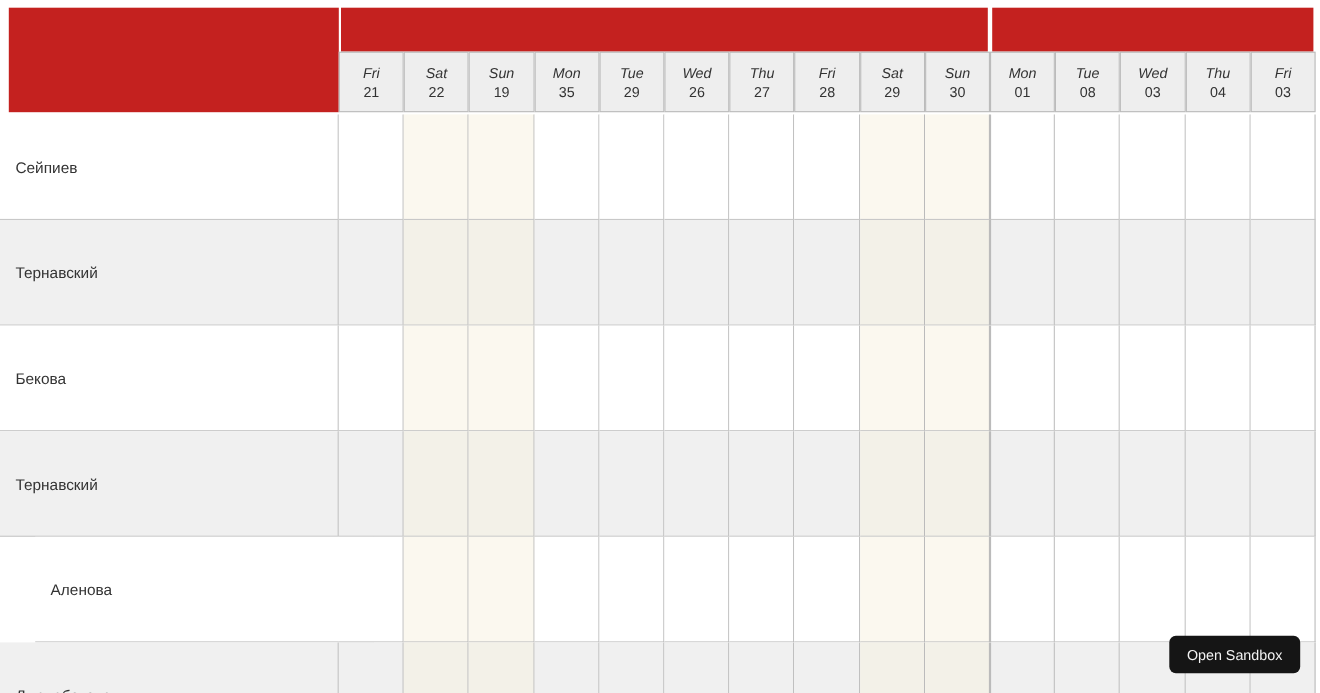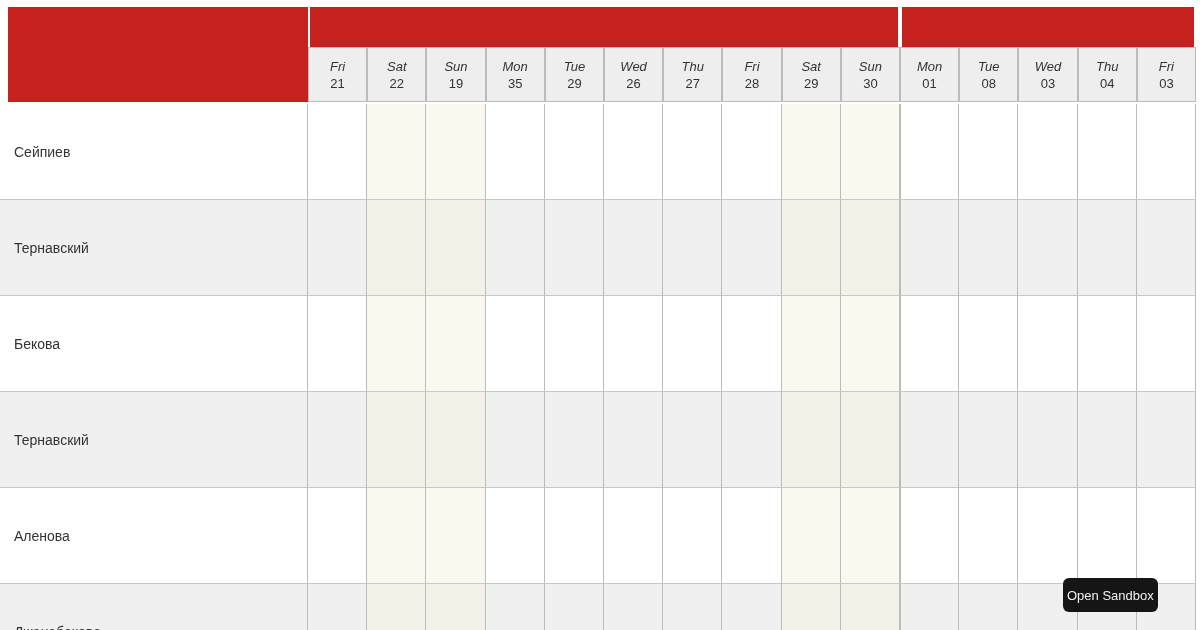--- a/index.html
+++ b/index.html
@@ -130,21 +130,21 @@
   .grid-cell.weekend   { background: #fbf8ef; }
   .grid-cell.weekend.odd { background: #f3f1e8; }
   .grid-cell.month-start { border-left: 1px solid #bbbbbb; }
 
   
   .sandbox-badge {
     position: absolute;
     left: 1063px;
     top: 578px;
     height: 34px;
-    padding: 0 4px;
+    padding: 0 16px;
     border-radius: 6px;
     background: #151515;
     color: #f2f2f2;
     font-size: 13px;
     display: flex;
     align-items: center;
     justify-content: center;
     cursor: pointer;
     z-index: 50;
     white-space: nowrap;
@@ -227,21 +227,21 @@
       </div>
 
   </div>
 
   <div class="body-area">
     <div class="name-col" id="name-col">
         <div class="name-cell" style="top: 0px; height: 96px;">Сейпиев</div>
         <div class="name-cell odd" style="top: 96px; height: 96px;">Тернавский</div>
         <div class="name-cell" style="top: 192px; height: 96px;">Бекова</div>
         <div class="name-cell odd" style="top: 288px; height: 96px;">Тернавский</div>
-        <div class="name-cell" style="top: 384px; height: 96px;">Аленова</div>
+        <div class="name-cell" style="top: 384px; height: 96px; margin-left: 32px;">Аленова</div>
         <div class="name-cell odd" style="top: 480px; height: 96px;">Джанабекова</div>
       </div>
     <div class="grid-area" id="grid-area">
         <div class="grid-cell" style="left: 0px; top: 0px; width: 59.2px; height: 96px;"></div>
         <div class="grid-cell weekend" style="left: 59.2px; top: 0px; width: 59.2px; height: 96px;"></div>
         <div class="grid-cell weekend" style="left: 118.4px; top: 0px; width: 59.2px; height: 96px;"></div>
         <div class="grid-cell" style="left: 177.6px; top: 0px; width: 59.2px; height: 96px;"></div>
         <div class="grid-cell" style="left: 236.8px; top: 0px; width: 59.2px; height: 96px;"></div>
         <div class="grid-cell" style="left: 296px; top: 0px; width: 59.2px; height: 96px;"></div>
         <div class="grid-cell" style="left: 355.2px; top: 0px; width: 59.2px; height: 96px;"></div>

